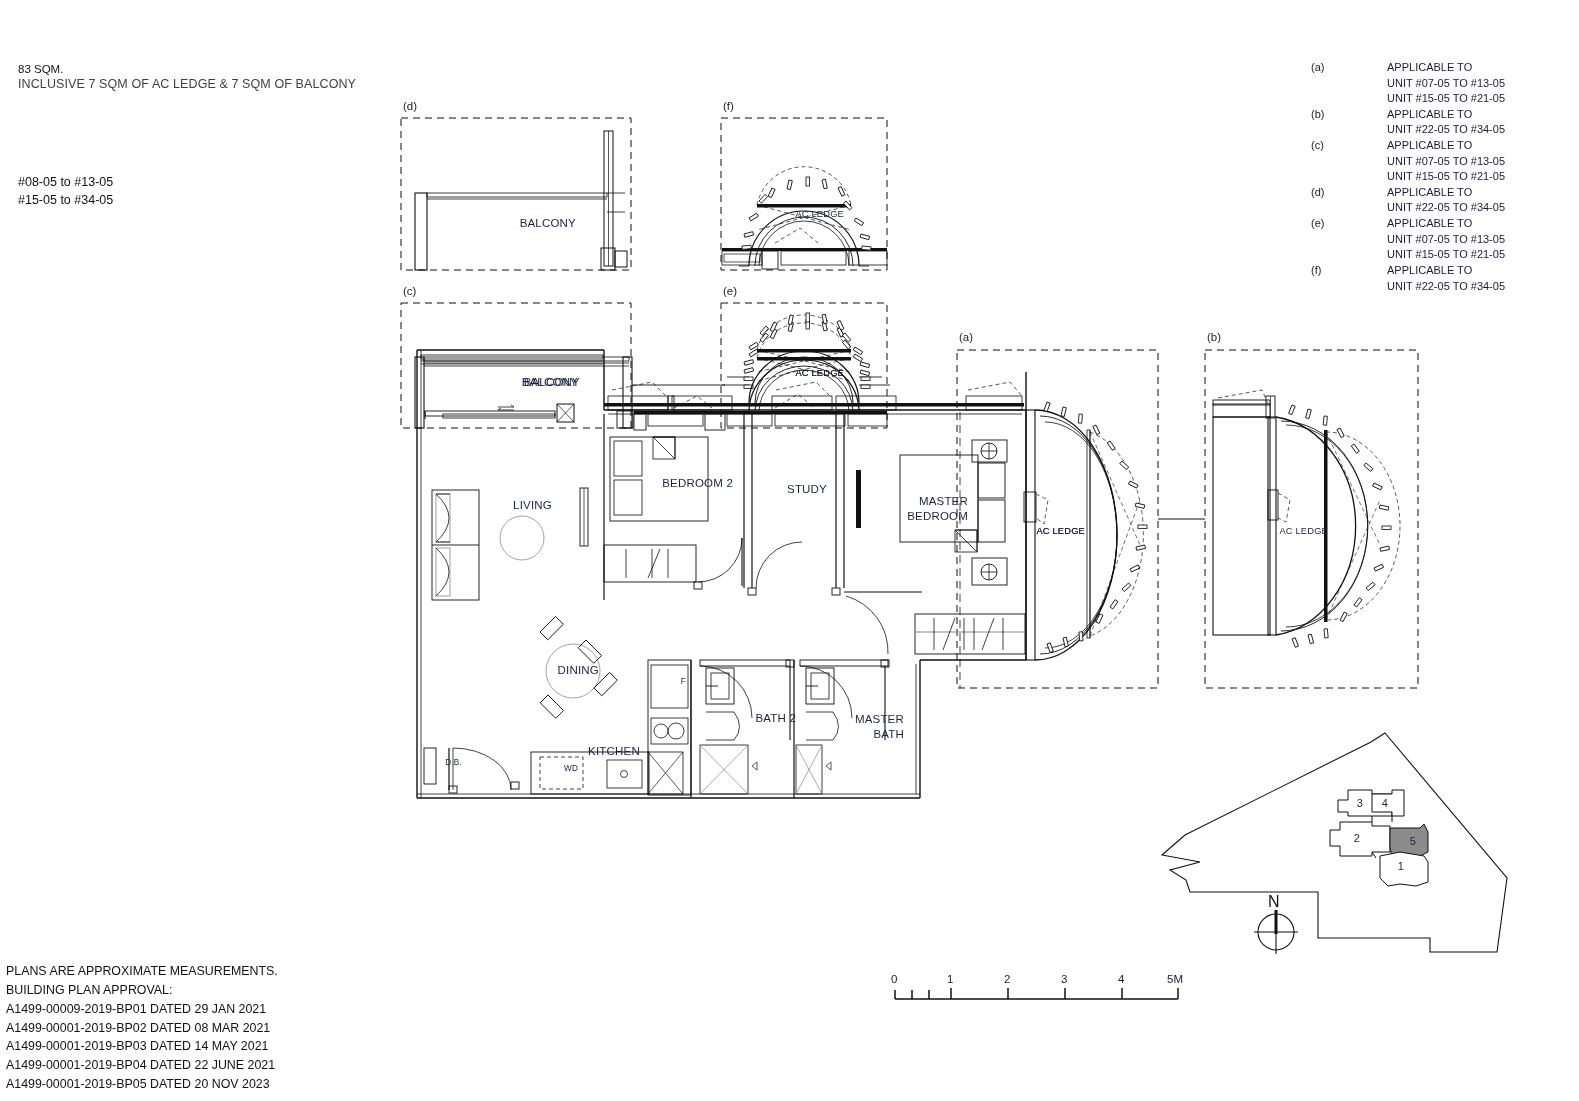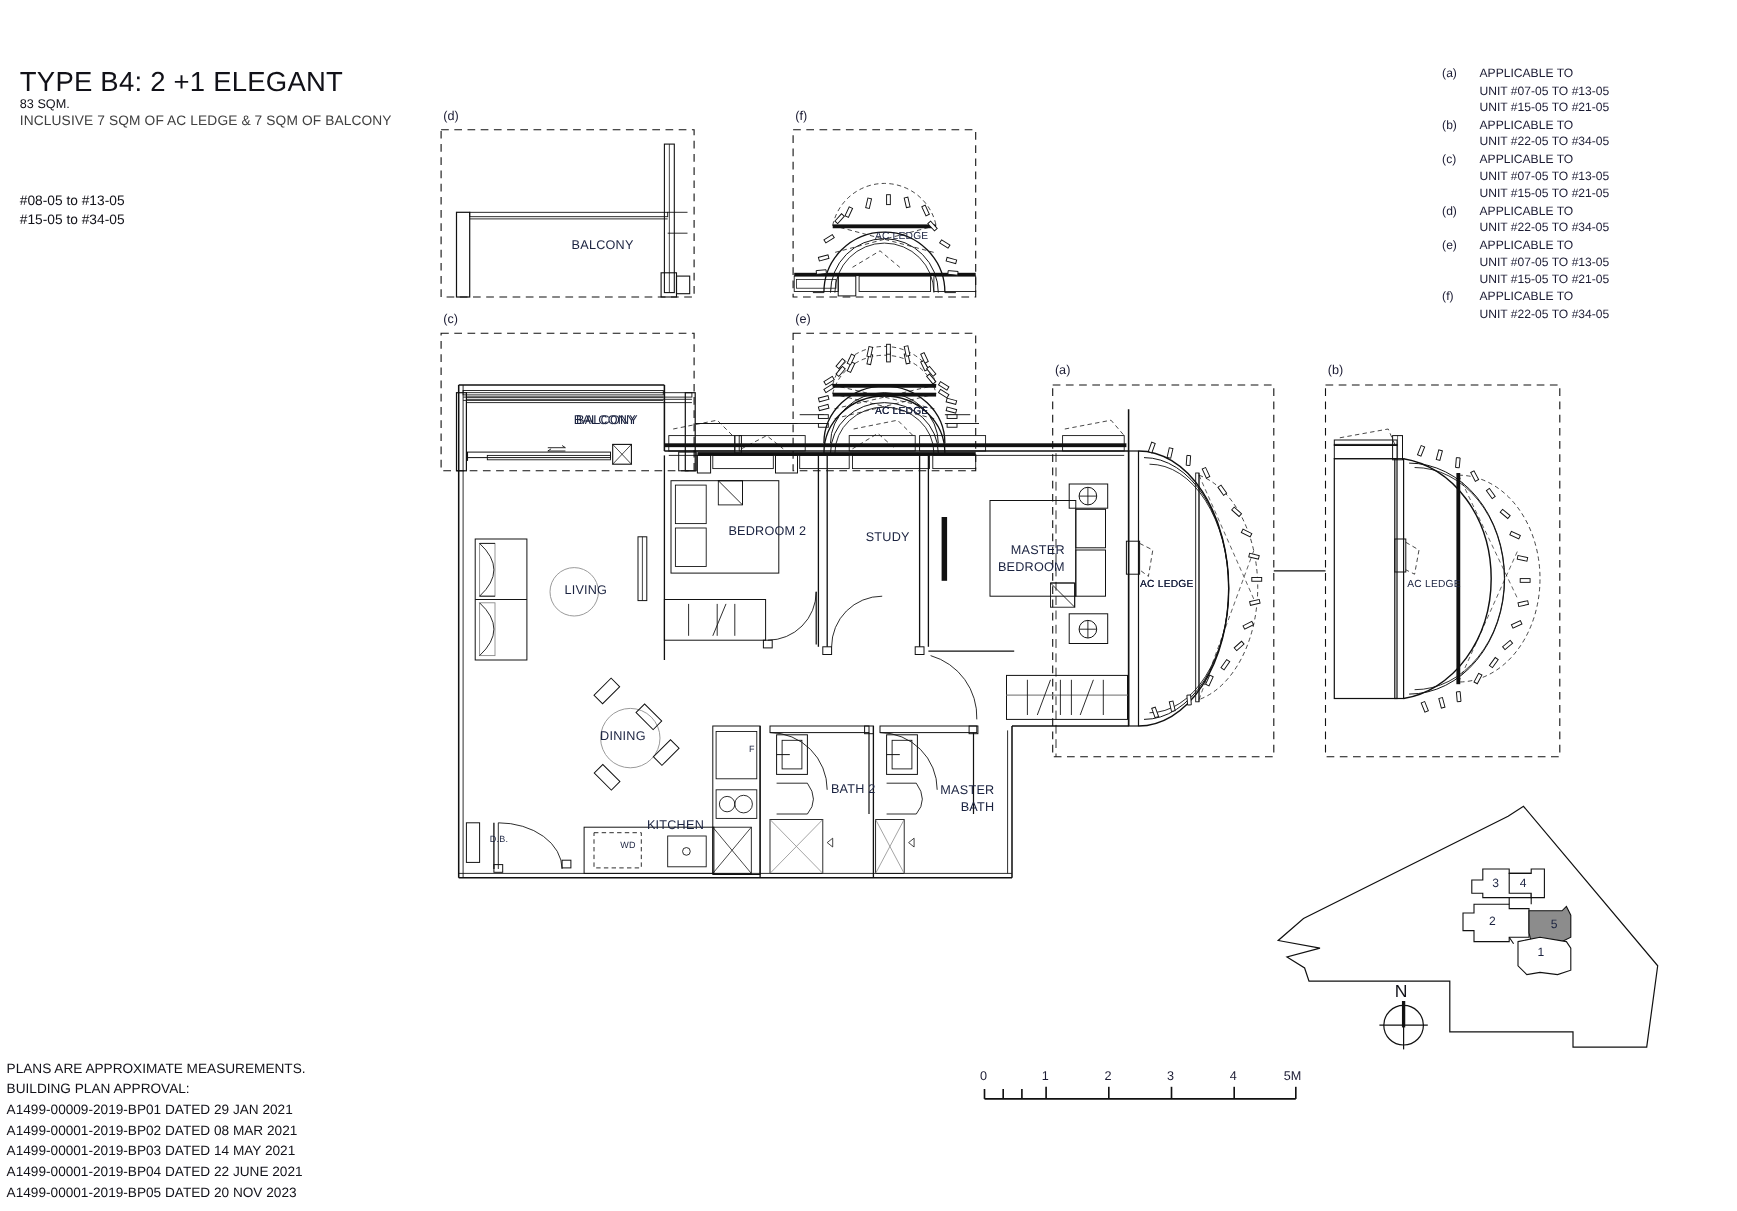--- a/index.html
+++ b/index.html
@@ -13,21 +13,21 @@
   #plan-title{font-size:25px;font-weight:400;letter-spacing:.2px;color:#111118;
               line-height:1.05;white-space:nowrap;}
   #plan-area{font-size:11.5px;margin-top:1px;color:#111118;}
   #plan-inclusive{font-size:12.5px;margin-top:2px;color:#404040;letter-spacing:.1px;}
   #unit-list{left:18px;top:173px;font-size:12.5px;line-height:1.45;color:#111118;}
 
   
   #legend{right:48px;top:60px;width:220px;font-size:11px;line-height:1.42;color:#1b1b33;}
   .legend-row{display:flex;}
   .legend-key{width:34px;flex:none;}
-  .legend-body{flex:1;}
+  .legend-body{flex:1;margin-left:42px;}
   .legend-line{white-space:nowrap;}
 
   
   #notes{left:6px;top:962px;font-size:12.4px;line-height:1.52;color:#111118;}
 
   
   .tag{font-size:11.5px;color:#1b1b33;}
 
   
   .rlabel{font-size:11.5px;color:#1b2340;white-space:nowrap;letter-spacing:.2px;
@@ -38,21 +38,20 @@
   
   #scalebar{left:885px;top:968px;width:300px;}
   .sb-num{position:absolute;font-size:11.5px;color:#1b1b33;}
 
   #northlabel{font-size:16px;color:#111118;}
 </style>
 </head>
 <body>
 
 <div class="abs" id="title-block">
-  <div id="plan-title">TYPE B4: 2 +1 ELEGANT</div>
   <div id="plan-area">83 SQM.</div>
   <div id="plan-inclusive">INCLUSIVE 7 SQM OF AC LEDGE &amp; 7 SQM OF BALCONY</div>
 </div>
 <div class="abs" id="unit-list">
   <div>#08-05 to #13-05</div>
   <div>#15-05 to #34-05</div>
 </div>
 
 <div class="abs" id="legend">
   <div class="legend-row">
@@ -574,22 +573,22 @@
 <div class="abs tag" style="left:1207px;top:331px">(b)</div>
 
 <div class="abs rlabel" style="left:456px;top:217px;width:120px">BALCONY</div>
 <div class="abs rlabel sm" style="left:764px;top:209px;width:80px">AC LEDGE</div>
 <div class="abs rlabel" style="left:460px;top:376px;width:120px">BALCONY</div>
 <div class="abs rlabel sm" style="left:764px;top:368px;width:80px">AC LEDGE</div>
 <div class="abs rlabel sm" style="left:1005px;top:526px;width:80px">AC LEDGE</div>
 <div class="abs rlabel sm" style="left:1248px;top:526px;width:80px">AC LEDGE</div>
 
 <div class="abs rlabel" style="left:458px;top:376px;width:120px">BALCONY</div>
-<div class="abs rlabel" style="left:492px;top:531px;width:60px">LIVING</div>
-<div class="abs rlabel" style="left:527px;top:664px;width:60px">DINING</div>
+<div class="abs rlabel" style="left:492px;top:499px;width:60px">LIVING</div>
+<div class="abs rlabel" style="left:539px;top:664px;width:60px">DINING</div>
 <div class="abs rlabel" style="left:555px;top:745px;width:85px">KITCHEN</div>
 <div class="abs rlabel" style="left:643px;top:477px;width:90px">BEDROOM 2</div>
 <div class="abs rlabel" style="left:765px;top:483px;width:62px">STUDY</div>
 <div class="abs rlabel" style="left:896px;top:494px;width:72px;line-height:1.28">
   <span>MASTER</span><br>
   <span>BEDROOM</span>
 </div>
 <div class="abs rlabel sm" style="left:1005px;top:526px;width:80px">AC LEDGE</div>
 <div class="abs rlabel sm" style="left:764px;top:368px;width:80px">AC LEDGE</div>
 <div class="abs rlabel" style="left:730px;top:712px;width:66px">BATH 2</div>

